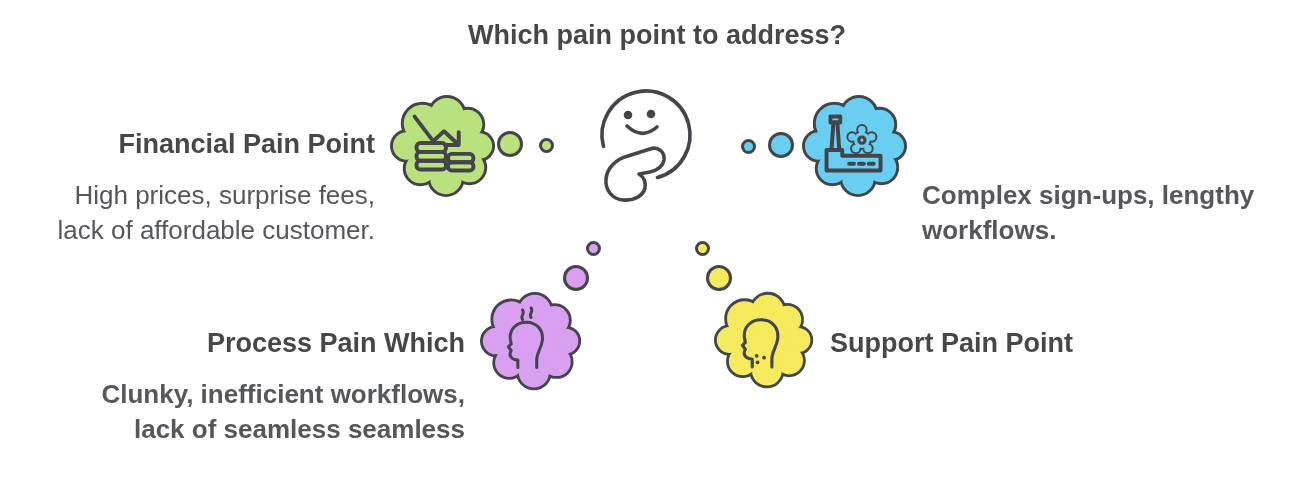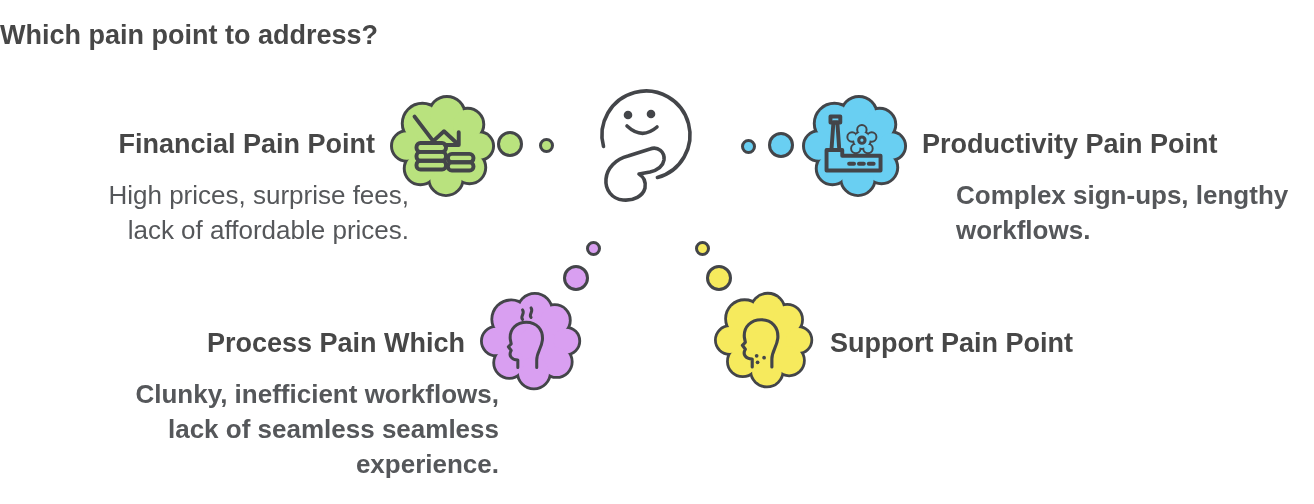--- a/index.html
+++ b/index.html
@@ -5,30 +5,30 @@
   html,body{margin:0;padding:0;background:#fff;}
   .canvas{
     position:relative;
     width:1314px;height:504px;
     background:var(--background,#fff);
     font-family:"Liberation Sans", sans-serif;
     overflow:hidden;
   }
   .title{
     position:absolute;left:0;top:20px;width:1314px;margin:0;
-    font-size:27px;font-weight:700;
+    text-align:center;font-size:27px;font-weight:700;
     color:var(--heading_text,#474747);
   }
   .pp-heading{
     position:absolute;font-size:27px;font-weight:700;
     color:var(--heading_text,#474747);line-height:34px;
   }
   .pp-body{
     position:absolute;font-size:26px;font-weight:400;
-    color:var(--body_text,#55575a);line-height:35px;padding-left:34px;
+    color:var(--body_text,#55575a);line-height:35px;
   }
   .ta-r{text-align:right;}
   .fin-heading{left:0;top:127px;width:375px;}
   .fin-body{left:0;top:178px;width:375px;}
   .prod-heading{left:922px;top:127px;width:392px;}
   .prod-body{left:922px;top:178px;width:392px;font-weight:bold;}
   .proc-heading{left:0;top:326px;width:465px;}
   .proc-body{left:0;top:377px;width:465px;font-weight:bold;}
   .sup-heading{left:830px;top:326px;width:484px;}
   .sup-body{left:830px;top:377px;width:484px;}
@@ -60,21 +60,21 @@
 </head>
 <body>
 
 <div class="canvas">
 
   <h1 class="title">Which pain point to address?</h1>
 
   <div class="pp-heading ta-r fin-heading">Financial Pain Point</div>
   <div class="pp-body ta-r fin-body">
     <div>High prices, surprise fees,</div>
-    <div>lack of affordable prices.</div>
+    <div>lack of affordable customer.</div>
   </div>
 
   <svg class="abs" style="left:390px;top:93px" width="108" height="108" viewBox="0 0 110 110">
     <defs>
       <g id="cloudShape">
         <circle cx="55" cy="55" r="33"></circle>
         <circle cx="33" cy="31" r="19"></circle>
         <circle cx="58" cy="22" r="17"></circle>
         <circle cx="79" cy="32" r="15"></circle>
         <circle cx="91" cy="54" r="13"></circle>
@@ -133,21 +133,20 @@
     <g>
       <path class="icon-line" d="M 25,79 L 25,58 L 41,58 L 41,64 L 80,64 L 80,79 Z"></path>
       <path class="icon-line" d="M 30,58 L 32,30 L 36,30 L 38,58"></path>
       <path class="icon-line" d="M 29,24 L 39,24 L 39,30 L 29,30 Z"></path>
       <line class="icon-line" x1="48" y1="72" x2="53" y2="72"></line>
       <line class="icon-line" x1="58" y1="72" x2="63" y2="72"></line>
       <line class="icon-line" x1="68" y1="72" x2="73" y2="72"></line>
     </g>
   </svg>
 
-  <div class="pp-heading prod-heading">Productivity Pain Point</div>
   <div class="pp-body prod-body">
     <div>Complex sign-ups, lengthy</div>
     <div>workflows.</div>
   </div>
 
   <div class="dot dot-sm bg-process" style="left:586px;top:241px"></div>
   <div class="dot dot-lg bg-process" style="left:563px;top:265px"></div>
 
   <svg class="abs" style="left:480px;top:290px" width="104" height="104" viewBox="0 0 110 110">
     <use href="#cloudShape" class="cloud-back fill-process"></use>
@@ -156,21 +155,20 @@
       <path id="headProfile" class="icon-line-thin" d="M 40,82 L 40,74 C 33,74 30,69 33,64 L 30,60 L 33,57 L 32,52 C 31,41 39,34 49,34 C 60,34 67,42 66,53 C 65,62 60,66 60,74 L 60,82"></path>
       <path class="icon-line-thin" d="M 45,31 c -3,-3 3,-6 0,-10"></path>
       <path class="icon-line-thin" d="M 54,29 c -3,-3 3,-6 0,-10"></path>
     </g>
   </svg>
 
   <div class="pp-heading ta-r proc-heading">Process Pain Which</div>
   <div class="pp-body ta-r proc-body">
     <div>Clunky, inefficient workflows,</div>
     <div>lack of seamless seamless</div>
-    <div>experience.</div>
   </div>
 
   <div class="dot dot-sm bg-support" style="left:695px;top:241px"></div>
   <div class="dot dot-lg bg-support" style="left:706px;top:265px"></div>
 
   <svg class="abs" style="left:714px;top:290px" width="102" height="102" viewBox="0 0 110 110">
     <use href="#cloudShape" class="cloud-back fill-support"></use>
     <use href="#cloudShape" class="fill-support"></use>
     <g transform="translate(2,-4) scale(1.06) translate(-3,0)">
       <use href="#headProfile"></use>

